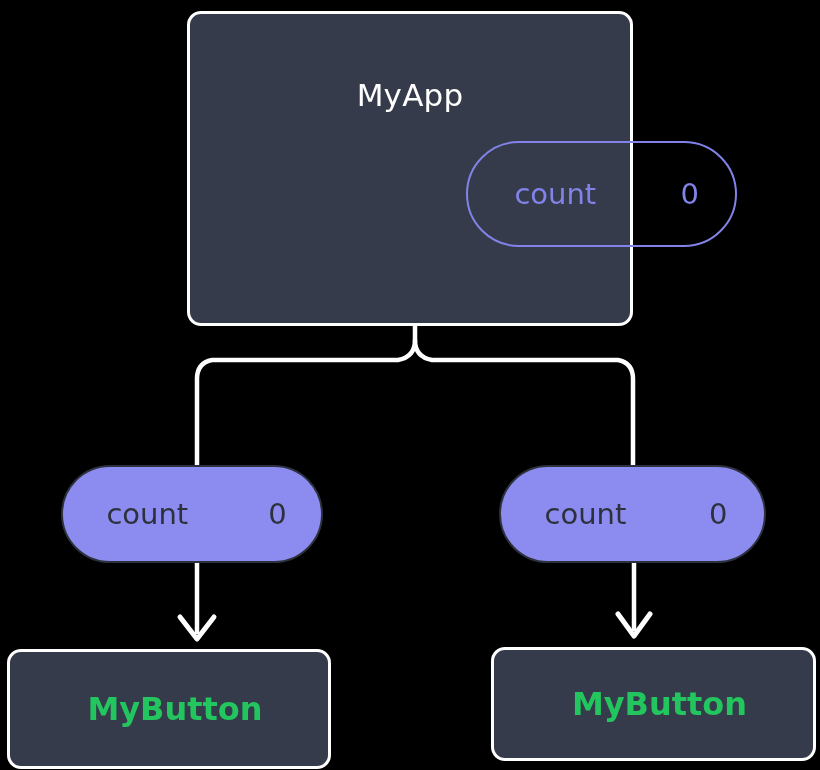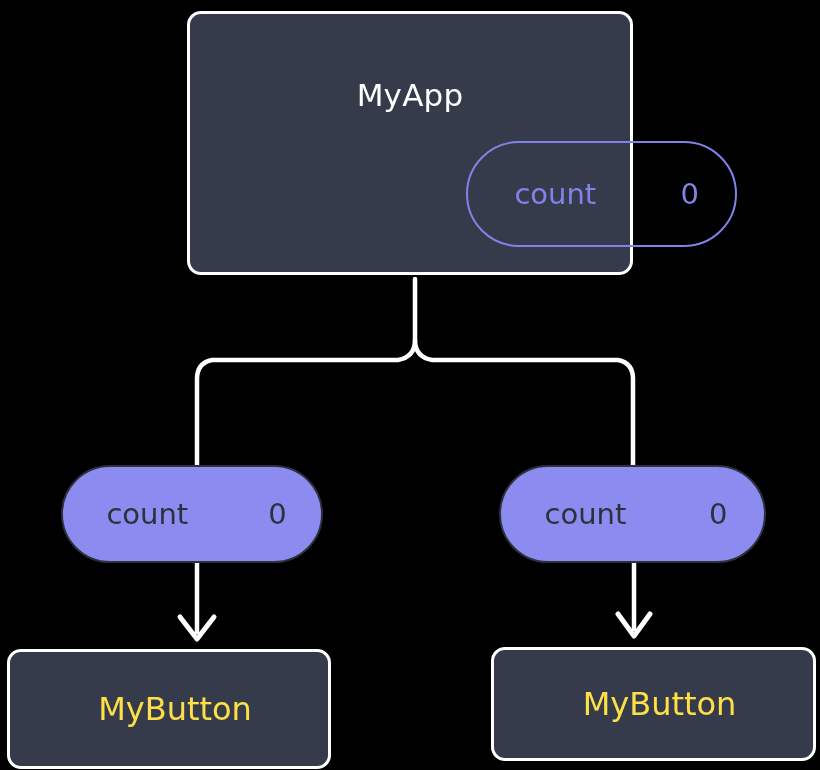--- a/index.html
+++ b/index.html
@@ -33,21 +33,21 @@
     position: absolute;
     box-sizing: border-box;
     background: #353B4A;
     border: 3px solid #FFFFFF;
     border-radius: 14px;
   }
   #myapp-card {
     left: 187px;
     top: 11px;
     width: 446px;
-    height: 264px;
+    height: 315px;
   }
   .card-title {
     position: absolute;
     left: 0;
     right: 0;
     text-align: center;
     color: #FFFFFF;
     font-size: 31px;
     font-weight: 400;
     letter-spacing: 0.2px;
@@ -146,23 +146,23 @@
     width: 325px;
     height: 114px;
   }
   .node-card .card-label {
     position: absolute;
     left: 12px;
     right: 0;
     top: 50%;
     transform: translateY(-50%);
     text-align: center;
-    color: #fde047;
+    color: #22c55e;
     font-size: 32px;
-    font-weight: 400;
+    font-weight: 700;
     white-space: nowrap;
   }
 </style>
 </head>
 <body>
 
 <div id="stage">
 
   <svg class="edges" viewBox="0 0 820 770" width="820" height="770">
 

